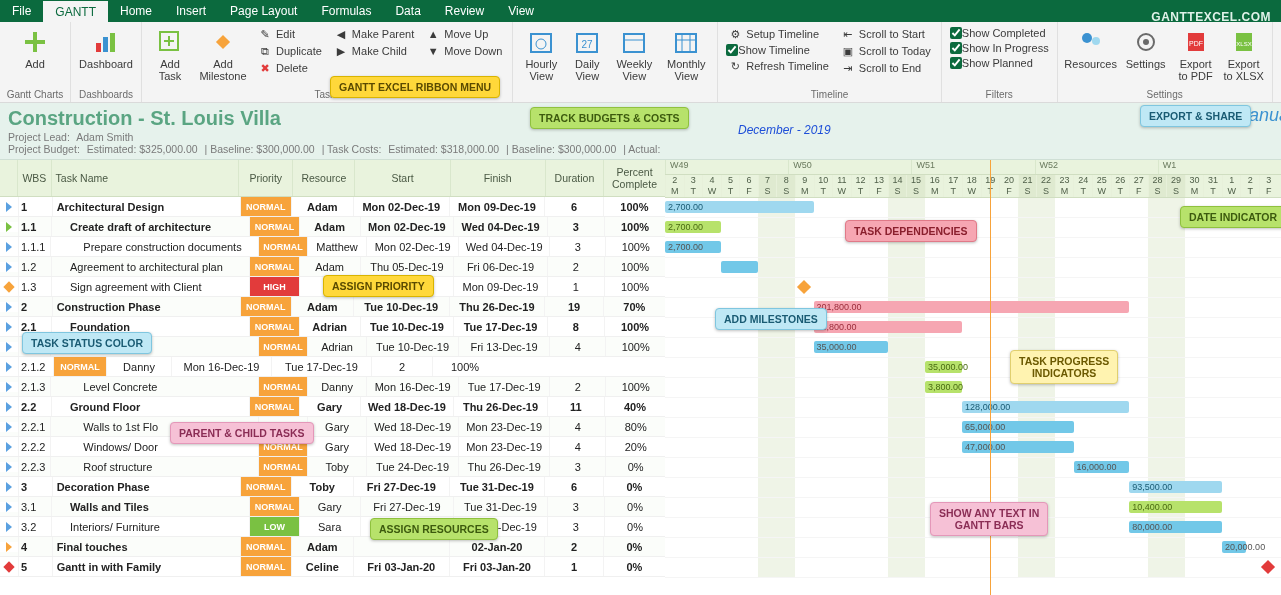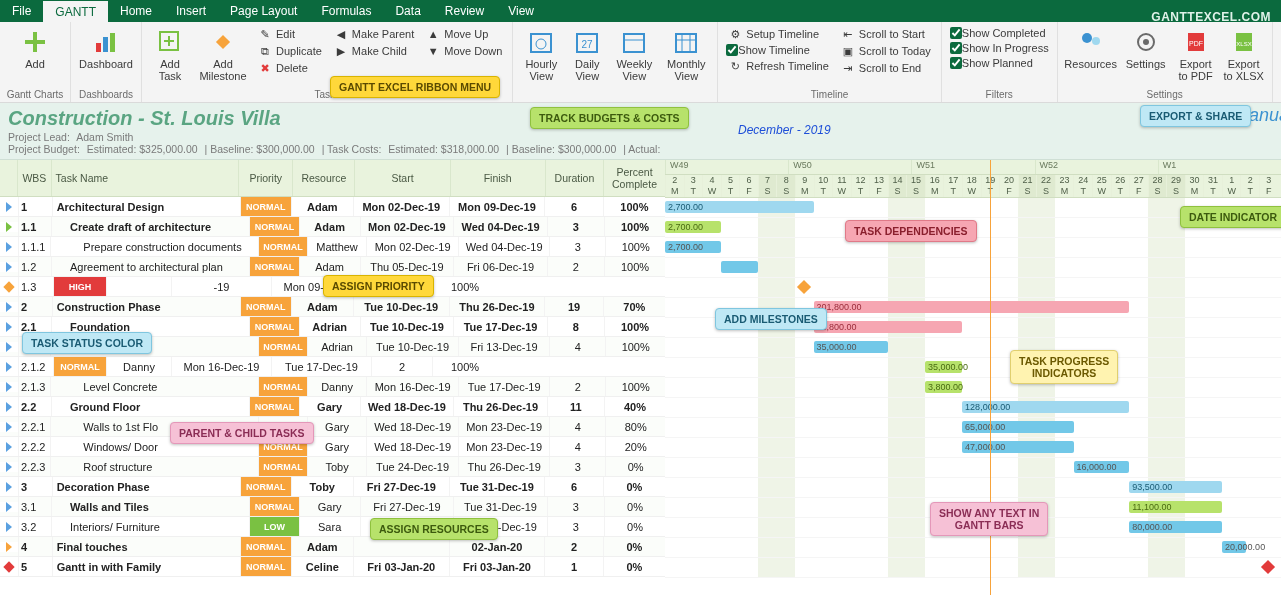--- a/index.html
+++ b/index.html
@@ -18,21 +18,21 @@
   .bigbtn { display:flex; flex-direction:column; align-items:center; justify-content:flex-start; width:58px; padding-top:4px; cursor:pointer; gap:2px; }
   .bigbtn .icon { width:28px; height:28px; display:flex; align-items:center; justify-content:center; }
   .bigbtn .lbl { text-align:center; font-size:11px; line-height:12px; color:#3b3b3b; }
   .btncol { display:flex; flex-direction:column; gap:1px; padding-top:2px; }
   .smallbtn { display:flex; align-items:center; gap:4px; padding:1px 4px; cursor:pointer; font-size:11px; color:#3b3b3b; white-space:nowrap; }
   .smallbtn .ic { width:14px; height:14px; display:inline-flex; align-items:center; justify-content:center; }
   .chk { display:flex; align-items:center; padding:1px 2px; font-size:11px; color:#3b3b3b; white-space:nowrap; }
   .chk input { margin:0; width:12px; height:12px; accent-color:#0b6a3e; }
   
   .projhdr { background:#e6f2ec; border-bottom:1px solid #cfdfd5; padding:2px 8px 4px 8px; position:relative; }
-  .projtitle { font-size:20px; color:#5aa582; font-weight:600; line-height:26px; font-style:italic; }
+  .projtitle { font-size:20px; color:#5aa582; font-weight:600; line-height:26px; }
   .projmeta { font-size:10.5px; color:#7a7a7a; }
   .projmeta span { margin-right:4px; }
   .month-label { position:absolute; left:738px; top:2px; color:#1d4ed8; font-size:12px; font-style:italic;margin-top:18px; }
   .month-label2 { position:absolute; left:1240px; top:2px; color:#3b92d1; font-size:18px; font-style:italic; }
   
   .content { flex:1; display:flex; position:relative; overflow:hidden; }
   .left { width:665px; flex:none; display:flex; flex-direction:column; }
   .right { flex:1; position:relative; overflow:hidden; background:#fff; }
   .colhdr { display:flex; background:#e9f3dd; border-bottom:1px solid #d0dec1; height:36px; }
   .colhdr .c { display:flex; align-items:center; justify-content:center; text-align:center; font-size:10.5px; color:#4a5944; border-left:1px solid #d9e7cc; padding:0 2px; }
@@ -421,20 +421,21 @@
             <div class="cell start">Thu 05-Dec-19</div>
             <div class="cell fin">Fri 06-Dec-19</div>
             <div class="cell dur">2</div>
             <div class="cell pct">100%</div>
           </div>
           <div class="row">
             <div class="gutter">
               <div class="diam"></div>
             </div>
             <div class="cell wbs">1.3</div>
+            <div class="cell task" style="padding-left: 18px;">Sign agreement with Client</div>
             <div class="cell prio">
               <div class="prio-badge prio-HIGH">HIGH</div>
             </div>
             <div class="cell res"></div>
             <div class="cell start">-19</div>
             <div class="cell fin">Mon 09-Dec-19</div>
             <div class="cell dur">1</div>
             <div class="cell pct">100%</div>
           </div>
           <div class="row bold alt">
@@ -956,21 +957,21 @@
           </div>
           <div class="grow">
             <div class="gbg-we" style="left: 92.85px; width: 18.57px;"></div>
             <div class="gbg-we" style="left: 111.42px; width: 18.57px;"></div>
             <div class="gbg-we" style="left: 222.84px; width: 18.57px;"></div>
             <div class="gbg-we" style="left: 241.41px; width: 18.57px;"></div>
             <div class="gbg-we" style="left: 352.83px; width: 18.57px;"></div>
             <div class="gbg-we" style="left: 371.4px; width: 18.57px;"></div>
             <div class="gbg-we" style="left: 482.82px; width: 18.57px;"></div>
             <div class="gbg-we" style="left: 501.39px; width: 18.57px;"></div>
-            <div class="bar lime" style="left: 464.25px; width: 92.85px;">11,100.00</div>
+            <div class="bar lime" style="left: 464.25px; width: 92.85px;">10,400.00</div>
           </div>
           <div class="grow">
             <div class="gbg-we" style="left: 92.85px; width: 18.57px;"></div>
             <div class="gbg-we" style="left: 111.42px; width: 18.57px;"></div>
             <div class="gbg-we" style="left: 222.84px; width: 18.57px;"></div>
             <div class="gbg-we" style="left: 241.41px; width: 18.57px;"></div>
             <div class="gbg-we" style="left: 352.83px; width: 18.57px;"></div>
             <div class="gbg-we" style="left: 371.4px; width: 18.57px;"></div>
             <div class="gbg-we" style="left: 482.82px; width: 18.57px;"></div>
             <div class="gbg-we" style="left: 501.39px; width: 18.57px;"></div>

